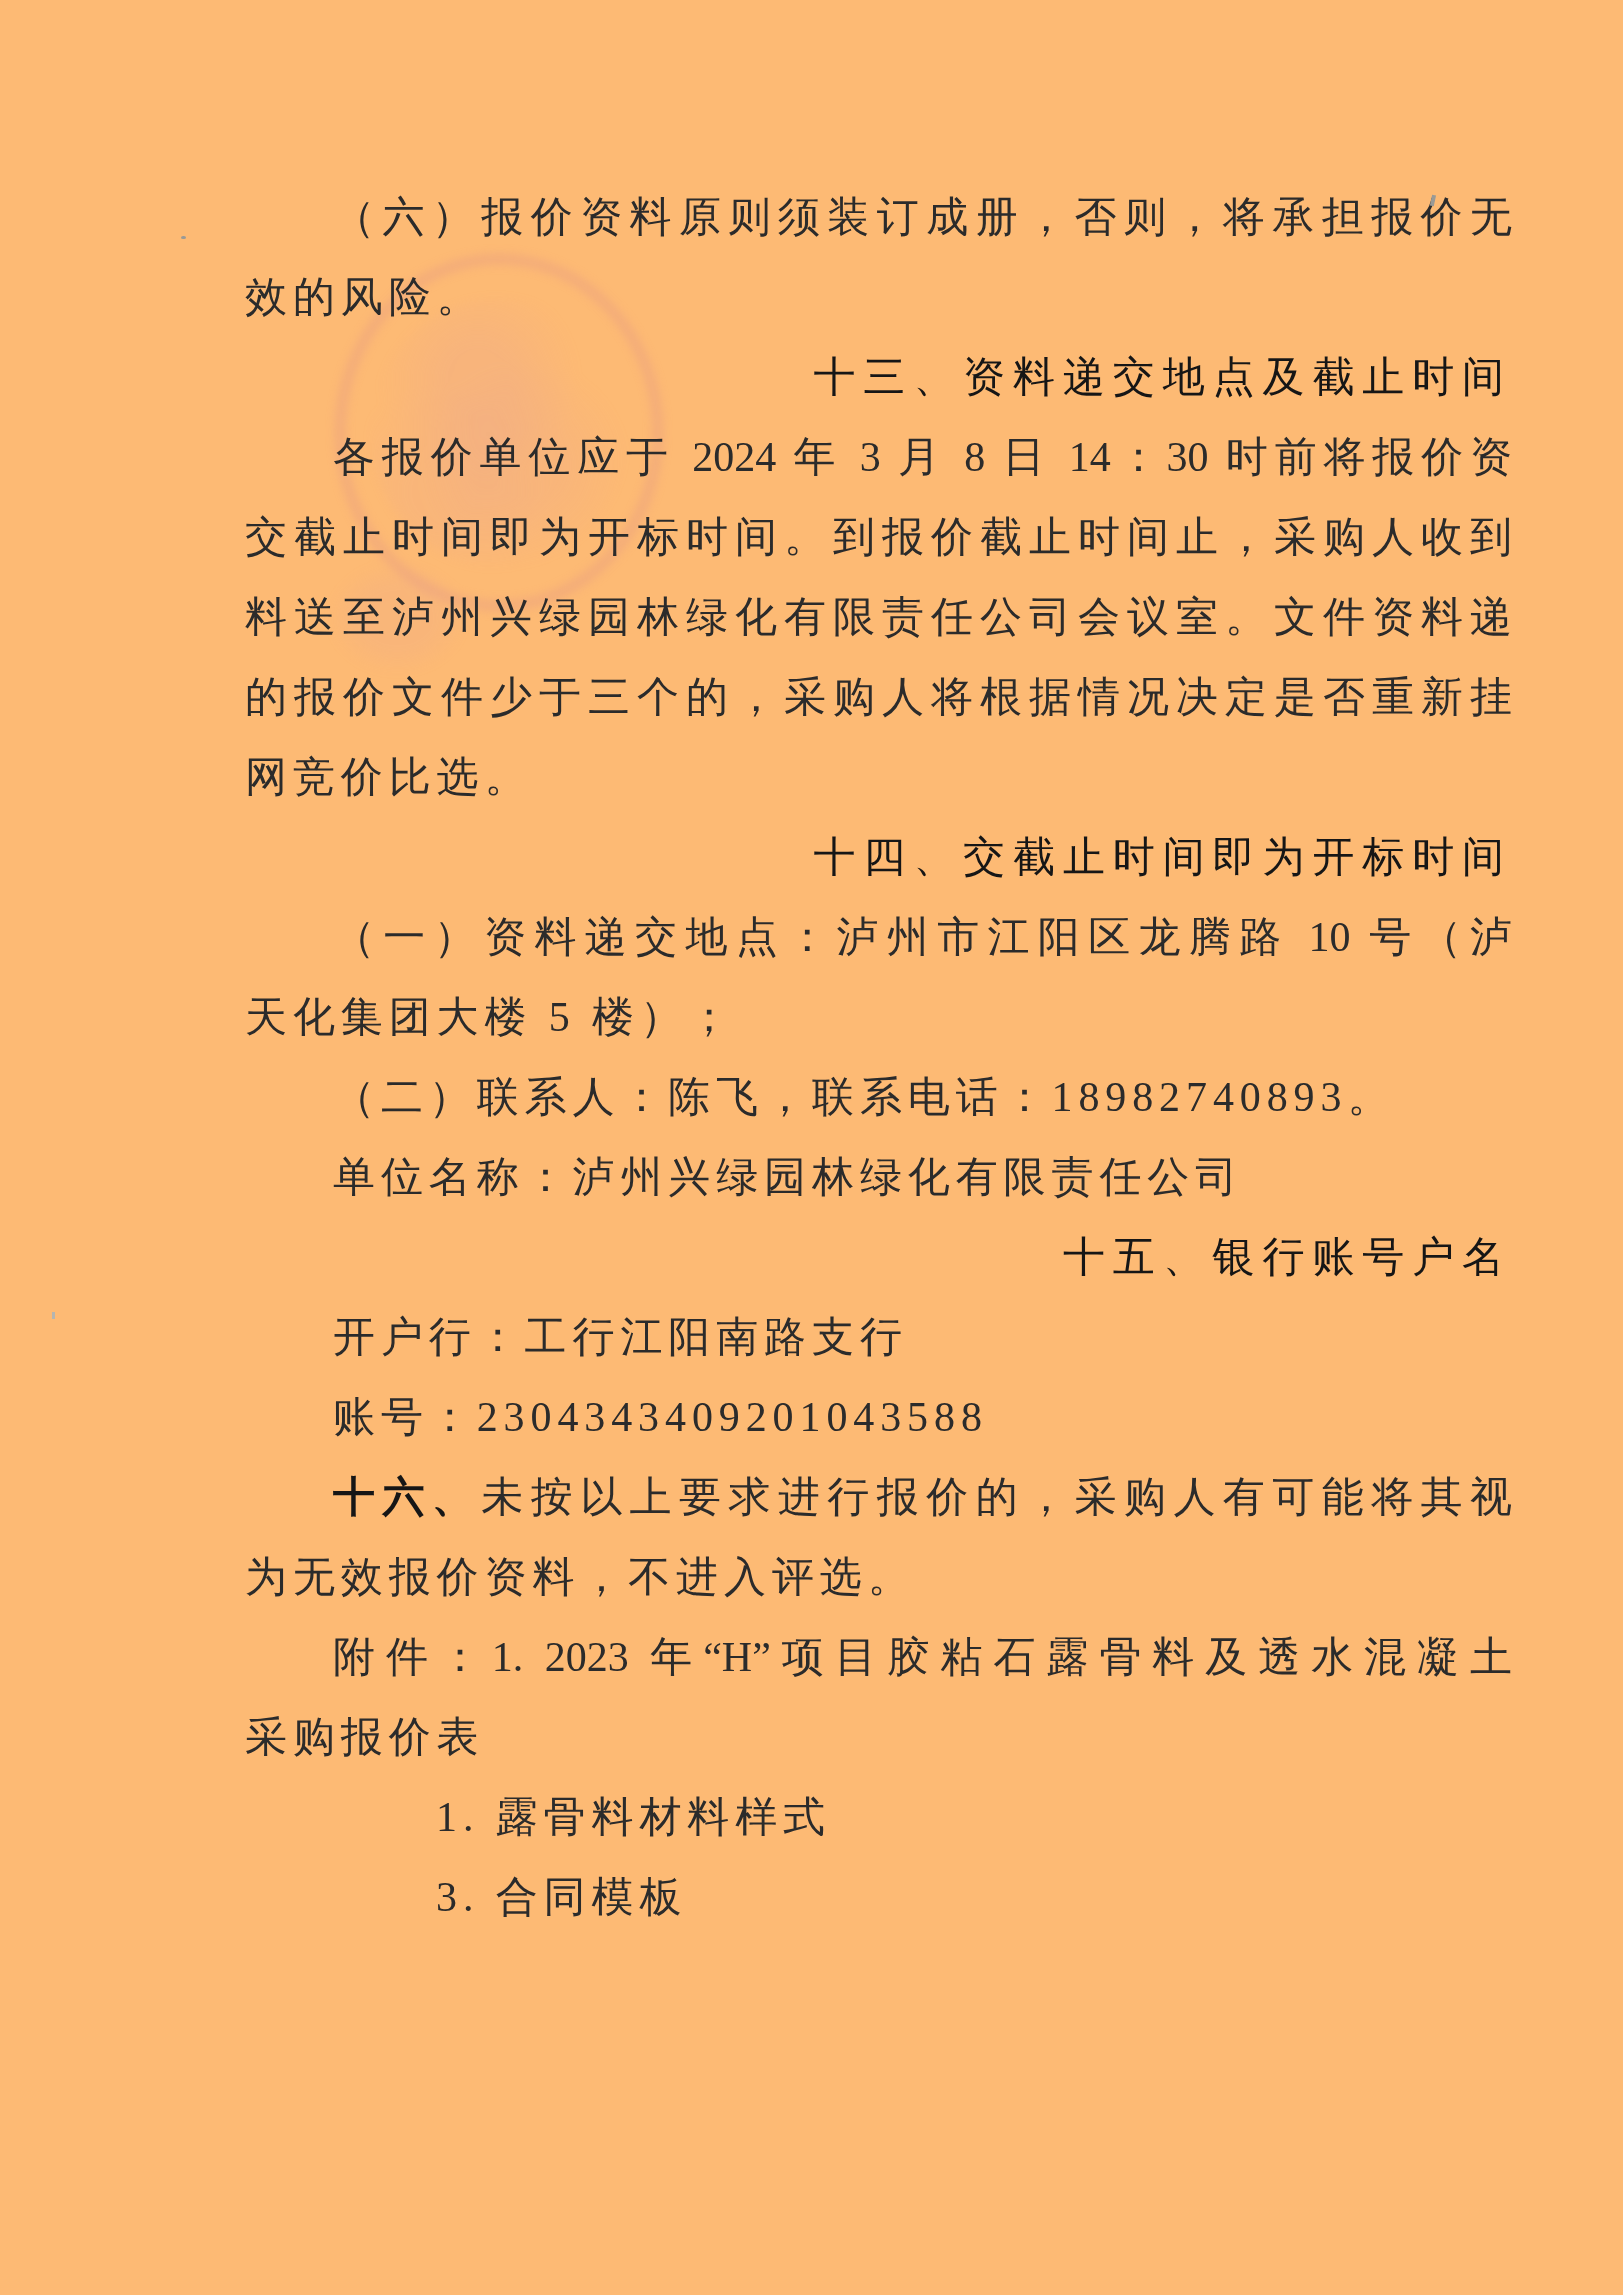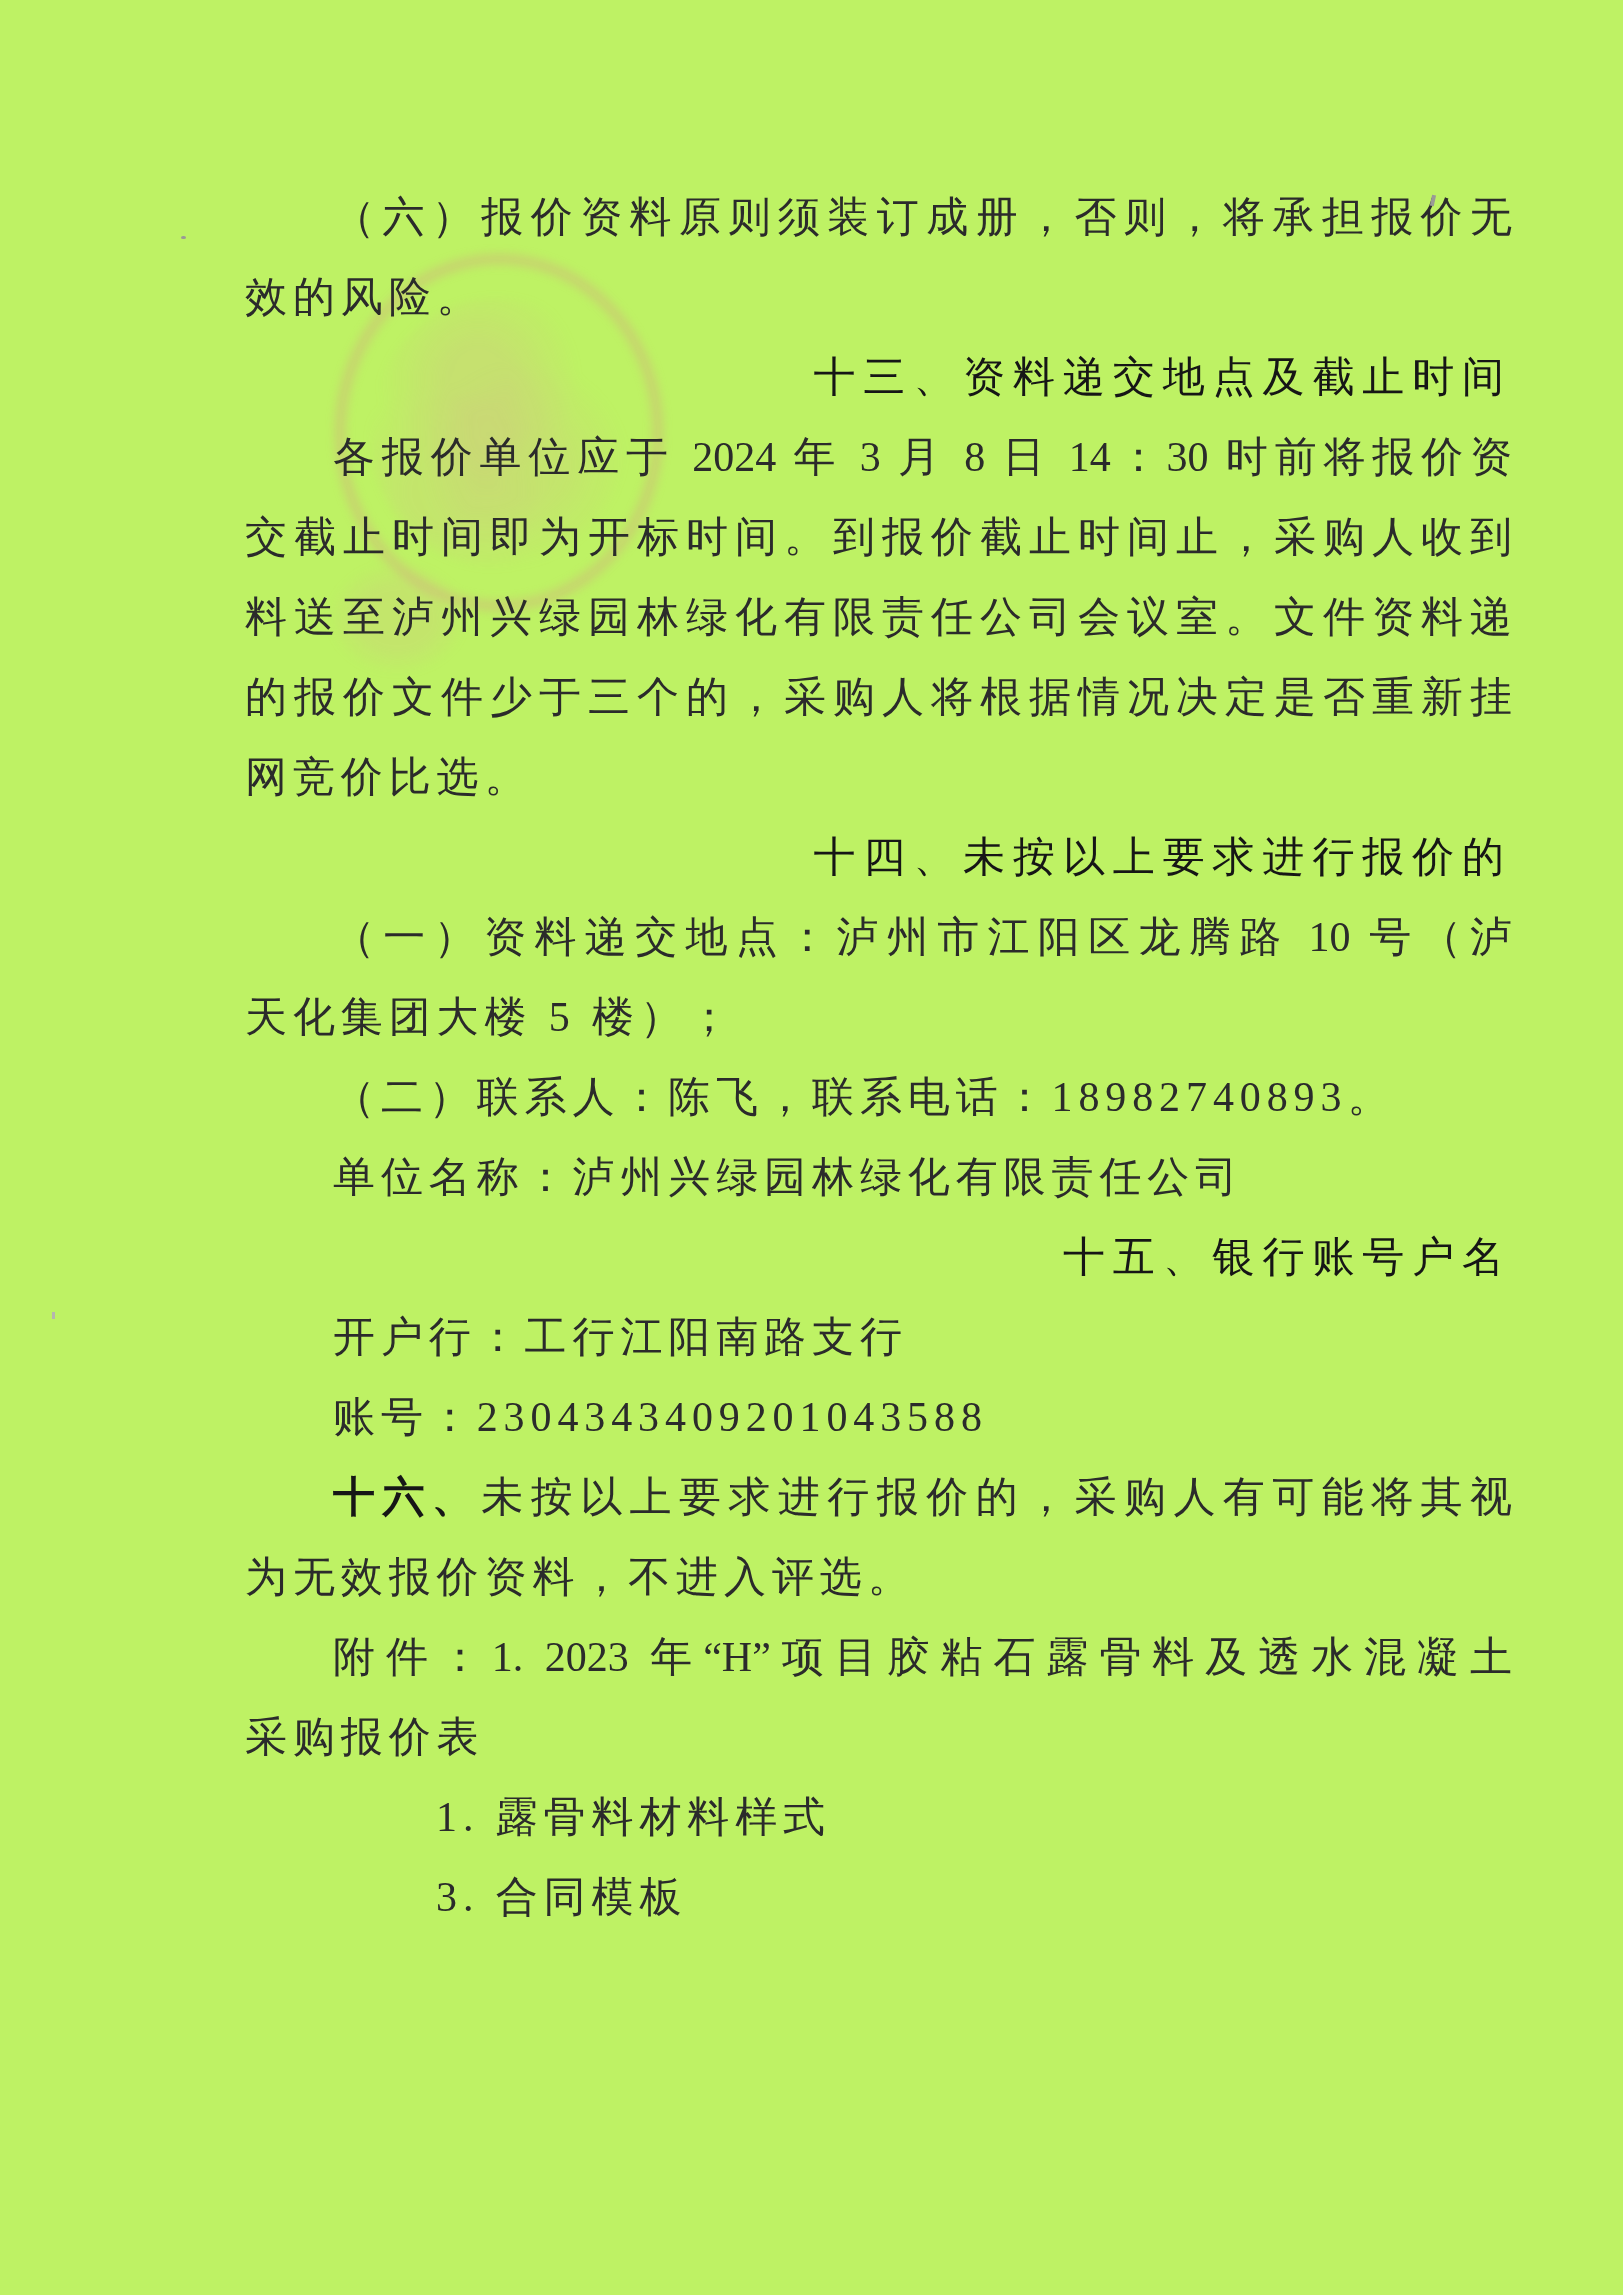--- a/index.html
+++ b/index.html
@@ -1,20 +1,20 @@
 <!DOCTYPE html>
 <html style="font-size:10.5px"><head>
 <meta charset="utf-8">
 <style>
   html, body { margin: 0; padding: 0; }
   .page {
     position: relative;
     width: 1623px;
     height: 2295px;
-    background: #bef264;
+    background: #fdba74;
     overflow: hidden;
     font-family: "Liberation Serif", serif;
     color: #2b2b2b;
   }
   
   .stamp {
     position: absolute;
     left: 335px;
     top: 254px;
     width: 308px;
@@ -94,21 +94,21 @@
   <div class="stamp"></div>
   <div class="doc" id="doc">
       <div class="line justify ind-first"><span>（六）报价资料原则须装订成册，否则，将承担报价无</span></div>
       <div class="line"><span>效的风险。</span></div>
       <div class="line heading ind-first"><span>十三、资料递交地点及截止时间</span></div>
       <div class="line justify ind-first"><span>各报价单位应于 2024 年 3 月 8 日 14：30 时前将报价资</span></div>
       <div class="line justify"><span>交截止时间即为开标时间。到报价截止时间止，采购人收到</span></div>
       <div class="line justify"><span>料送至泸州兴绿园林绿化有限责任公司会议室。文件资料递</span></div>
       <div class="line justify"><span>的报价文件少于三个的，采购人将根据情况决定是否重新挂</span></div>
       <div class="line"><span>网竞价比选。</span></div>
-      <div class="line heading ind-first"><span>十四、未按以上要求进行报价的</span></div>
+      <div class="line heading ind-first"><span>十四、交截止时间即为开标时间</span></div>
       <div class="line justify ind-first"><span>（一）资料递交地点：泸州市江阳区龙腾路 10 号（泸</span></div>
       <div class="line"><span>天化集团大楼 5 楼）；</span></div>
       <div class="line ind-first"><span>（二）联系人：陈飞，联系电话：18982740893。</span></div>
       <div class="line ind-first"><span>单位名称：泸州兴绿园林绿化有限责任公司</span></div>
       <div class="line heading ind-first"><span>十五、银行账号户名</span></div>
       <div class="line ind-first"><span>开户行：工行江阳南路支行</span></div>
       <div class="line ind-first"><span>账号：2304343409201043588</span></div>
       <div class="line justify ind-first"><span class="bp">十六、</span><span>未按以上要求进行报价的，采购人有可能将其视</span></div>
       <div class="line"><span>为无效报价资料，不进入评选。</span></div>
       <div class="line justify ind-first"><span>附件：1. 2023 年“H”项目胶粘石露骨料及透水混凝土</span></div>

